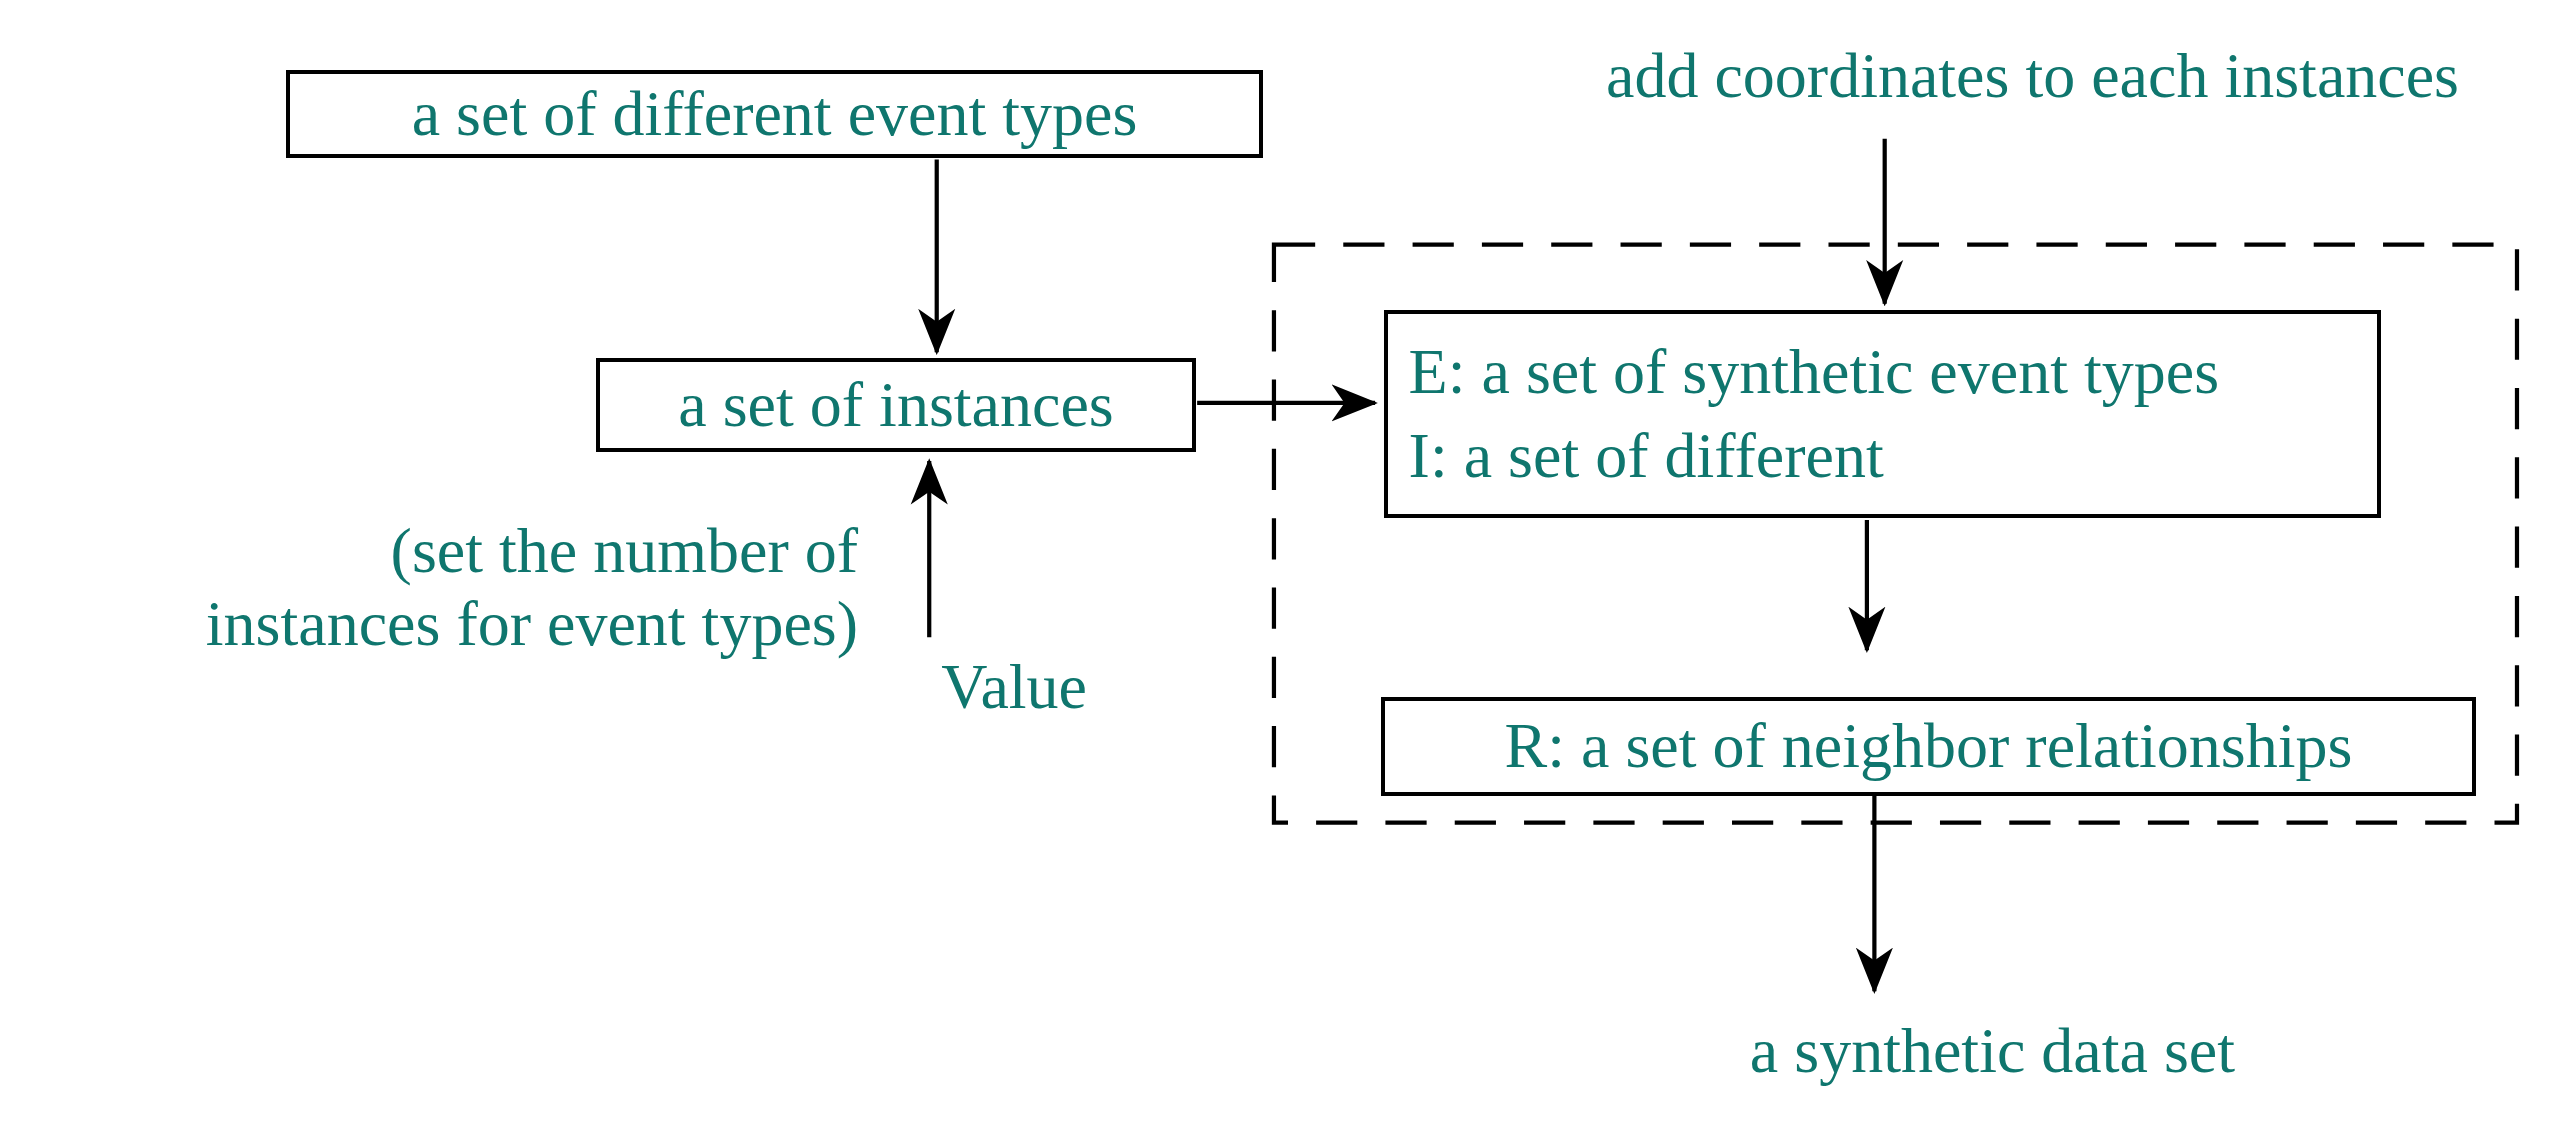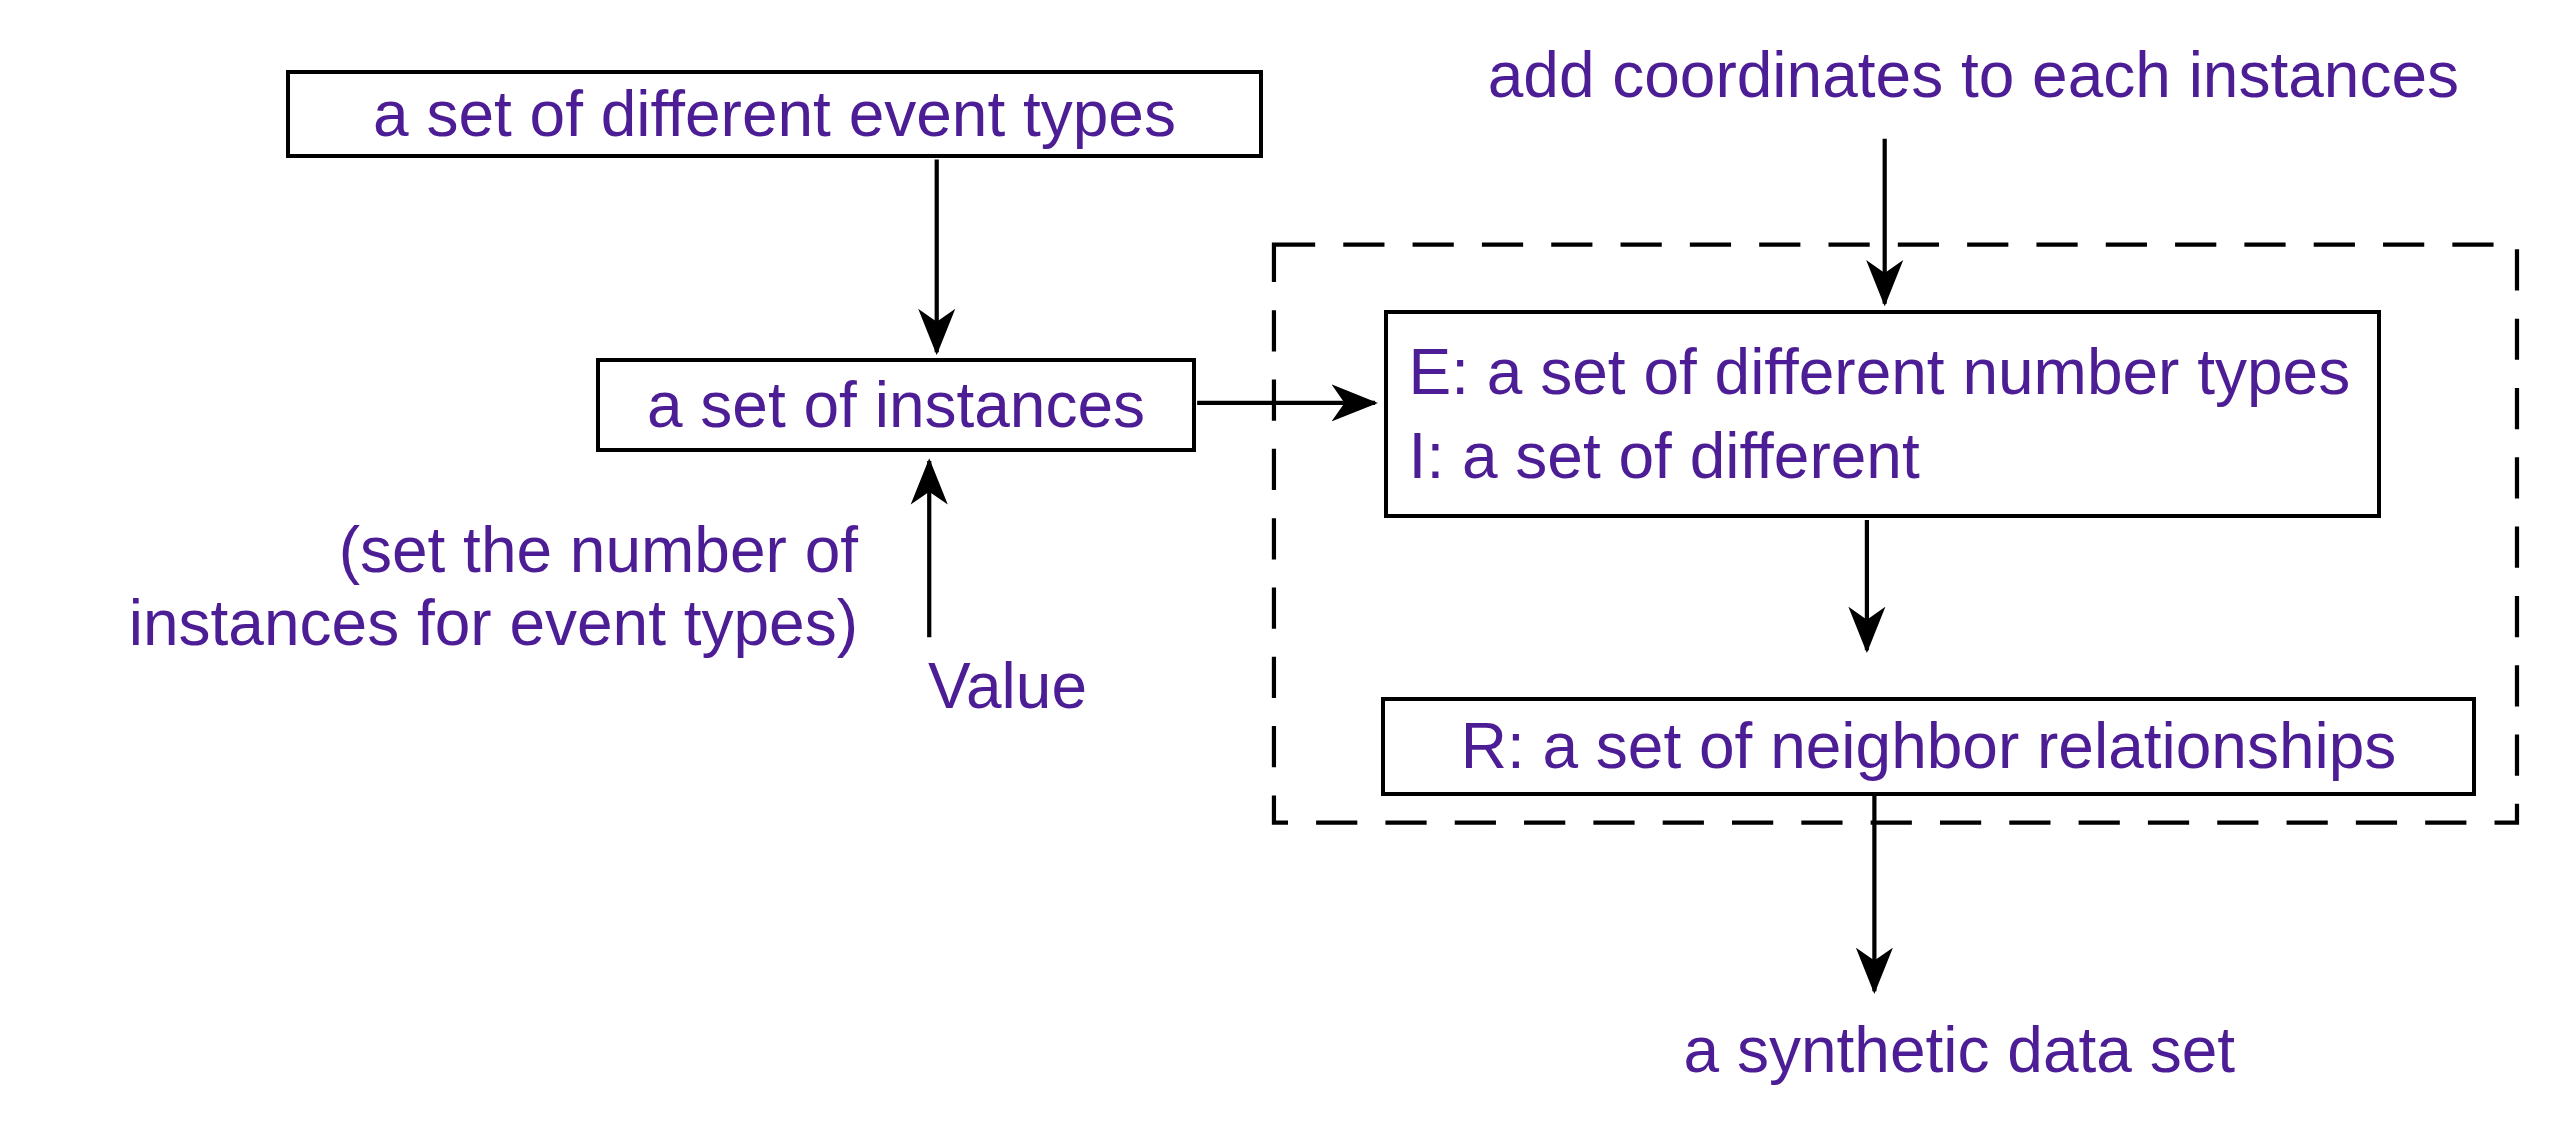--- a/index.html
+++ b/index.html
@@ -5,22 +5,22 @@
   html, body {
     margin: 0;
     padding: 0;
     background: #ffffff;
   }
   .stage {
     position: relative;
     width: 2576px;
     height: 1130px;
     background: #ffffff;
-    font-family: Liberation Sans, sans-serif;
-    color: #4c1d95;
+    font-family: Liberation Serif, serif;
+    color: #0f766e;
     overflow: hidden;
   }
   .arrow-layer {
     position: absolute;
     left: 0; top: 0;
     width: 2576px;
     height: 1130px;
   }
   .node {
     position: absolute;
@@ -90,21 +90,21 @@
 
   <div class="node" id="box-event-types">
     <span>a set of different event types</span>
   </div>
 
   <div class="node" id="box-instances">
     <span>a set of instances</span>
   </div>
 
   <div class="node multiline" id="box-ei">
-    <span>E: a set of different number types</span>
+    <span>E: a set of synthetic event types</span>
     <span>I: a set of different</span>
   </div>
 
   <div class="node" id="box-r">
     <span>R: a set of neighbor relationships</span>
   </div>
 
   <div class="caption wrap2" id="caption-set-number">
     <span>(set the number of</span><br>
     <span>instances for event types)</span>

